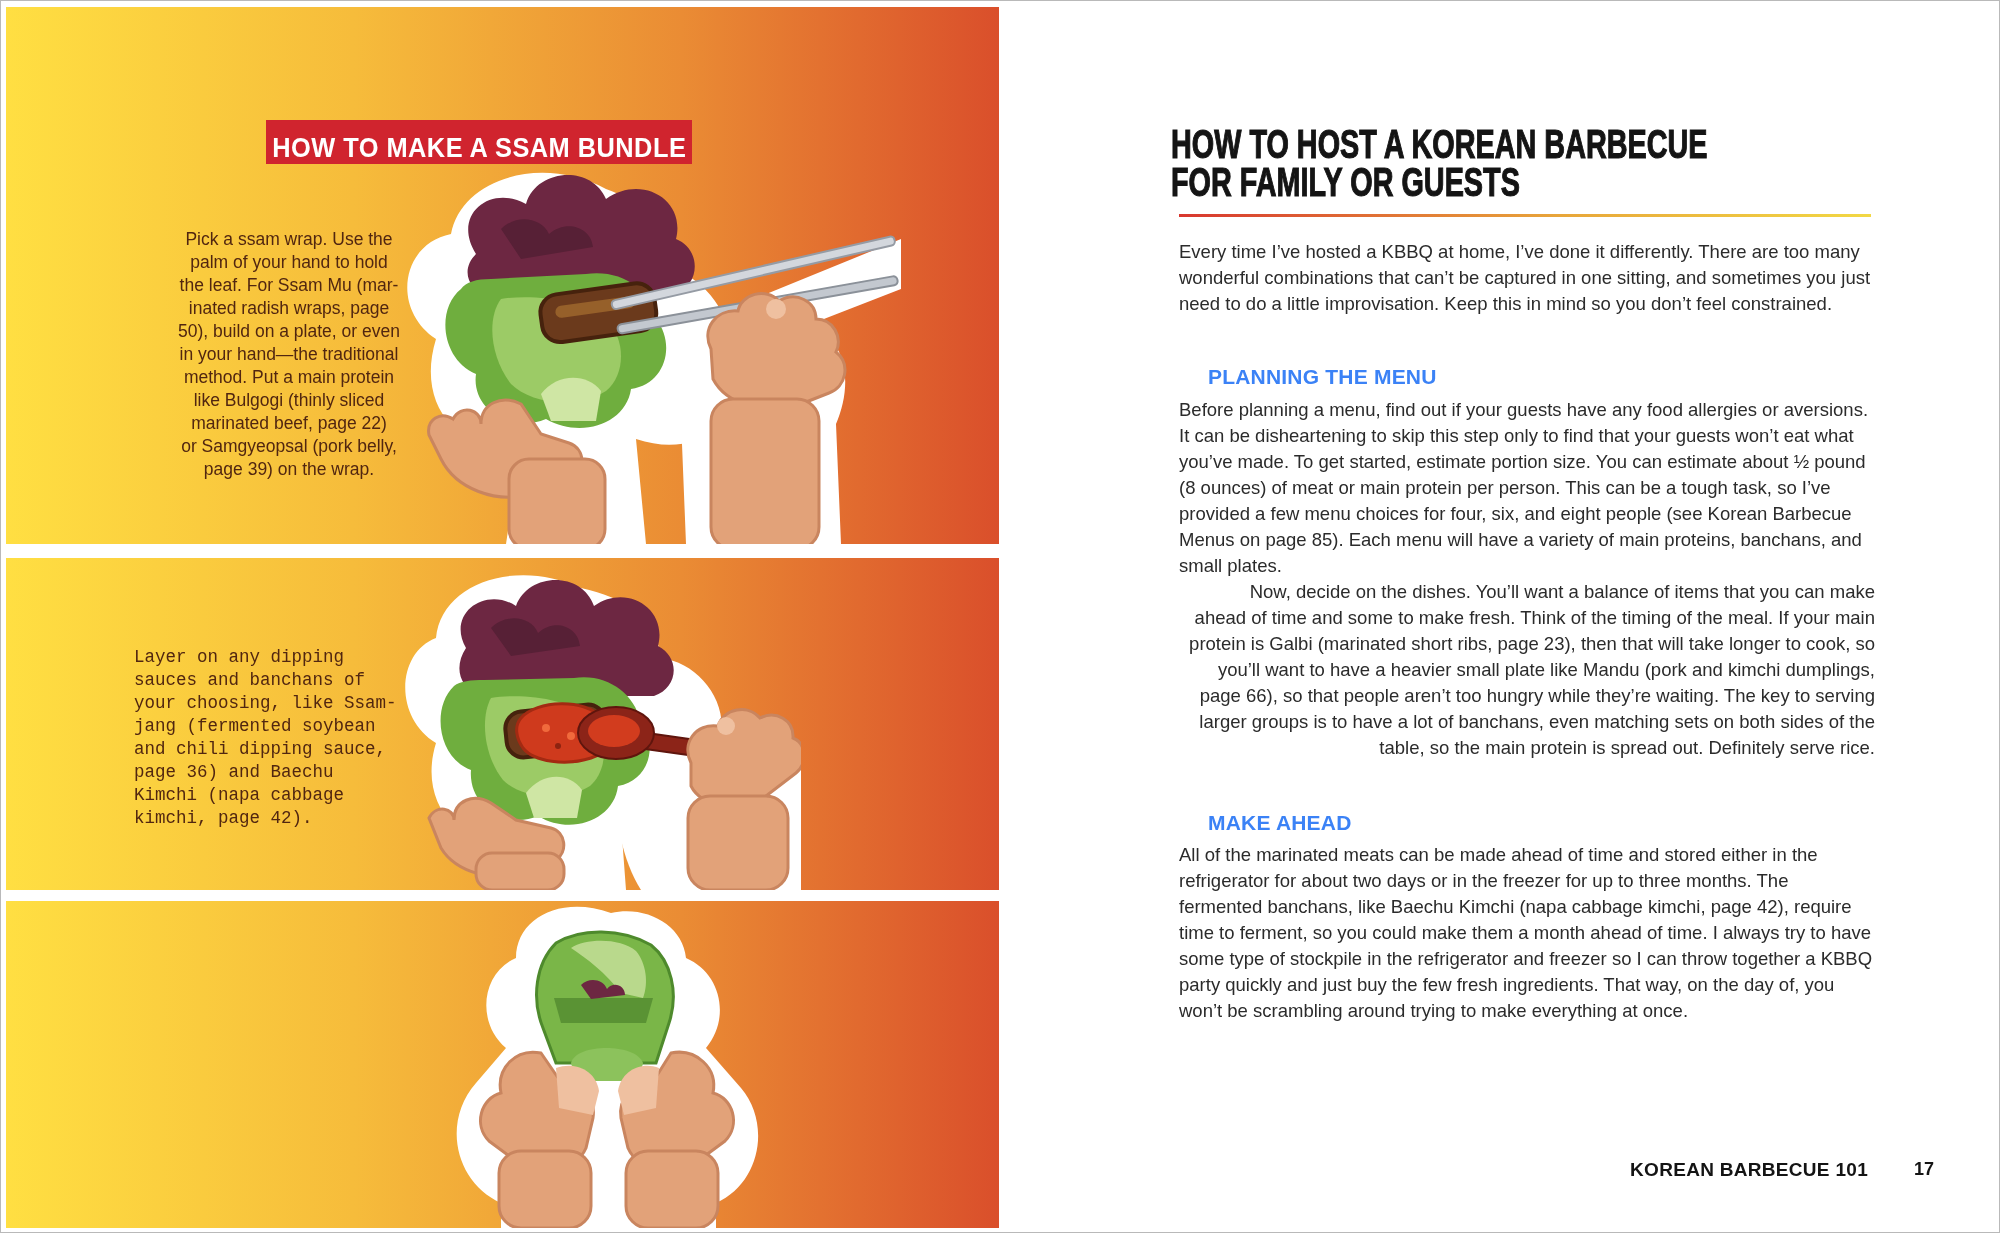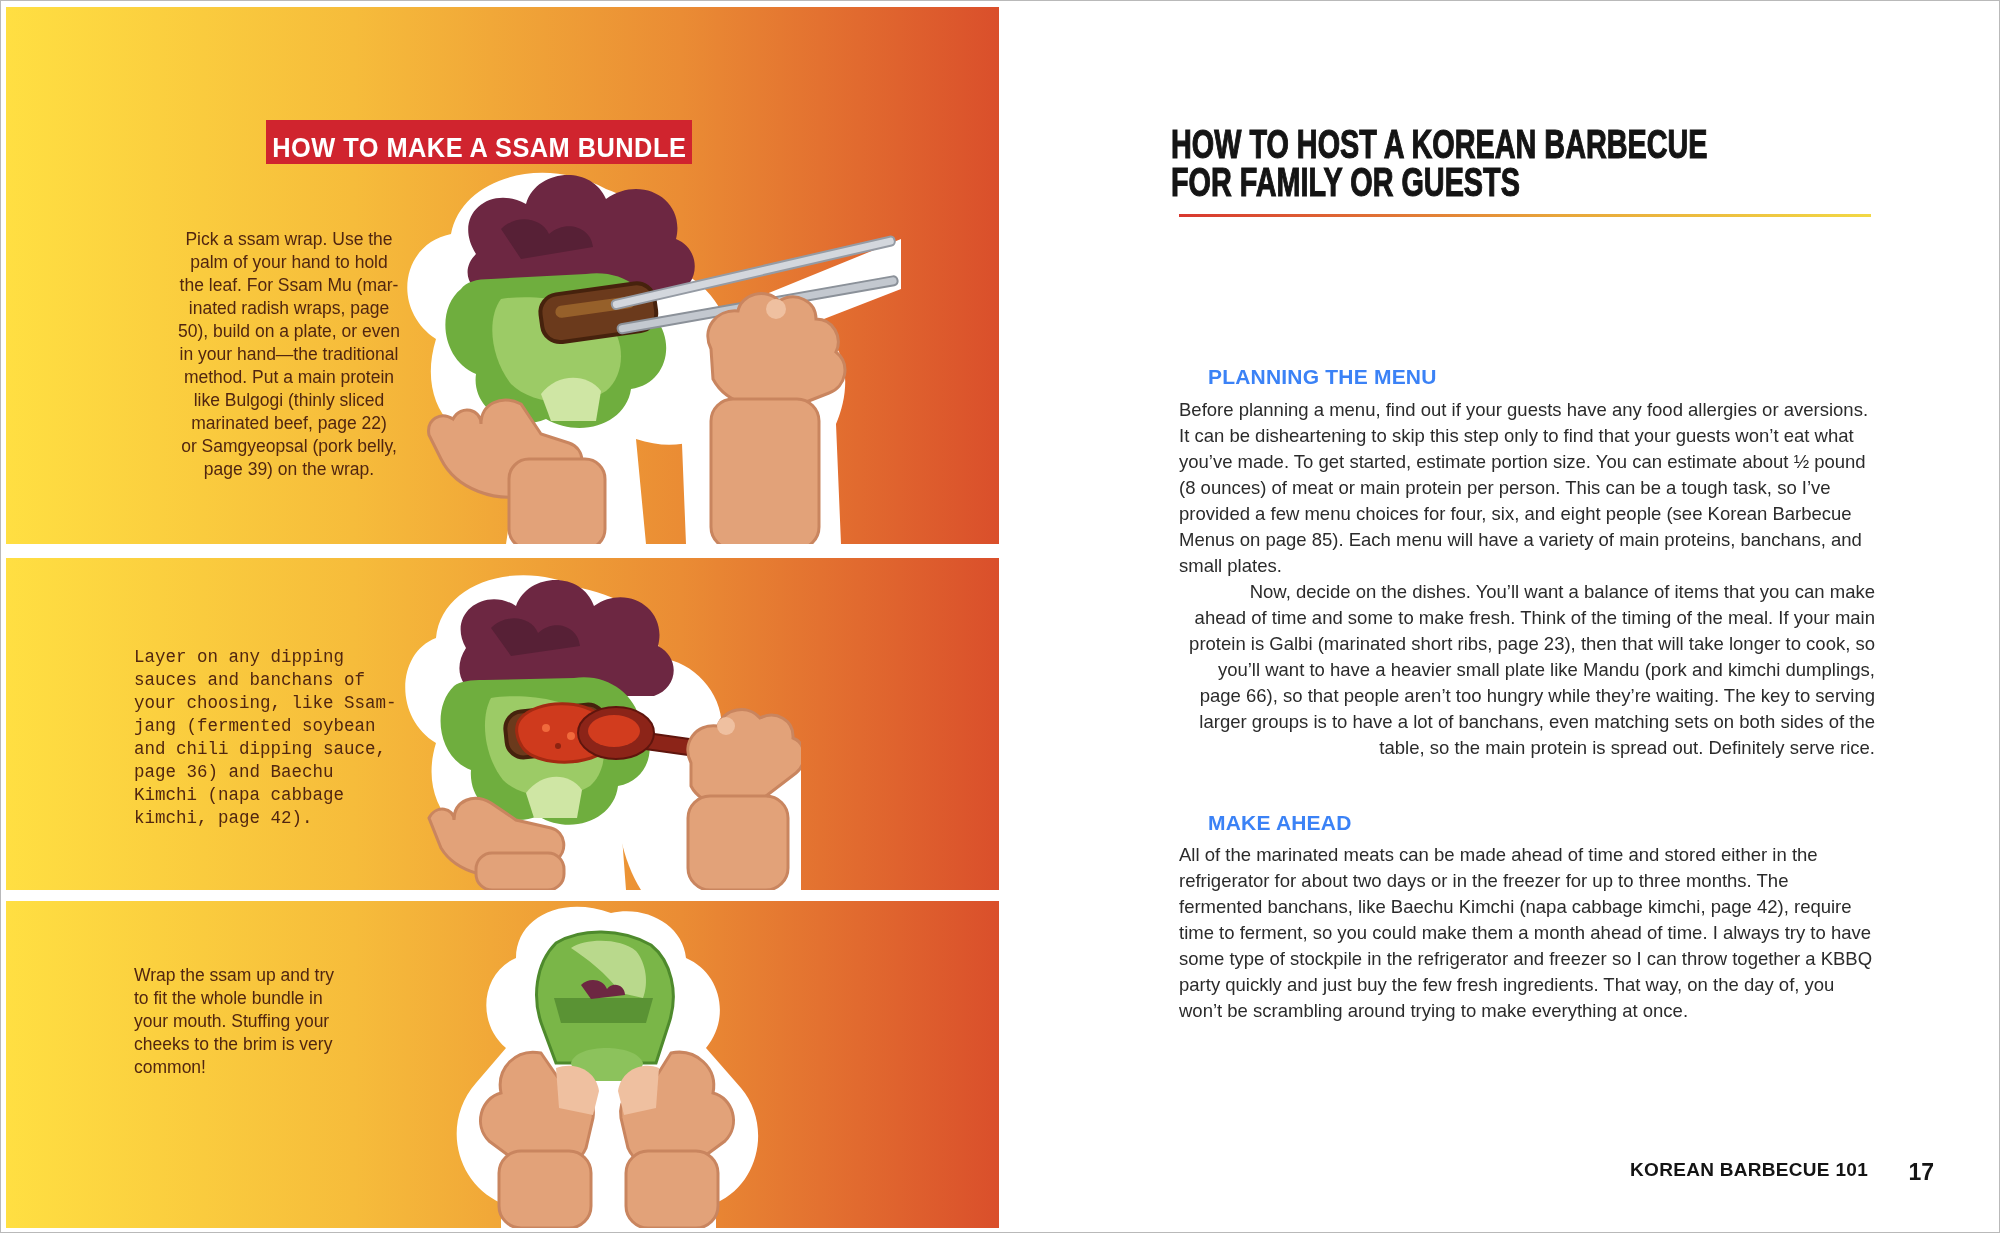--- a/index.html
+++ b/index.html
@@ -56,21 +56,21 @@
   .sec1-p  { top:396px; }
   .sec2-p  { top:578px; text-indent:36px;text-align:right; }
   .sec2-h  { top:810px; }
   .sec3-p  { top:841px; }
   .footer-book {
     position:absolute; right:133px; top:1158px;
     font-size:19px; font-weight:bold; color:#141414; letter-spacing:0.3px; white-space:nowrap;
   }
   .footer-page {
     position:absolute; right:67px; top:1158px;
-    font-size:23px; font-weight:bold; color:#141414;
+    font-size:18px; font-weight:bold; color:#141414;
   }
 </style>
 </head>
 <body>
 
 <div class="spread">
 
   <div class="left-page">
 
     <div class="panel panel-1">
@@ -166,25 +166,20 @@
         </g>
 
         <g fill="#e2a279">
           <path d="M95,235 C78,225 58,232 58,252 C58,240 40,236 33,250 L45,280 C60,305 100,315 130,305 L160,292 C172,284 170,264 155,260 L120,252 Z" stroke="#c9855f" stroke-width="3"></path>
           <rect x="80" y="285" width="88" height="37" rx="16" stroke="#c9855f" stroke-width="3"></rect>
         </g>
       </svg>
     </div>
 
     <div class="panel panel-3">
-      <div class="step-text s3">Wrap the ssam up and try
-to fit the whole bundle in
-your mouth. Stuffing your
-cheeks to the brim is very
-common!</div>
       <svg class="photo p3" viewBox="0 0 375 325">
 
         <path fill="#ffffff" d="M190,10 C140,-8 95,15 95,55 C60,70 55,120 85,145 L55,180 C20,220 35,280 80,300 L80,325 L295,325 L295,300 C340,280 350,220 320,185 L285,145 C310,115 300,70 265,55 C262,22 225,2 190,10 Z"></path>
 
         <path fill="#7ab648" d="M135,40 C115,60 110,95 122,125 L135,160 L235,160 L248,120 C258,90 250,58 230,42 C200,25 160,25 135,40 Z" stroke="#4e8a2c" stroke-width="3"></path>
         <path fill="#b9d98c" d="M150,45 C165,35 200,35 215,48 C225,60 228,80 222,95 L200,90 C185,70 165,55 150,45 Z"></path>
         <path fill="#5a9334" d="M140,120 L225,120 L232,95 L133,95 Z"></path>
         <path fill="#6d2742" d="M160,82 C168,74 182,76 186,86 C192,78 204,82 204,92 L170,96 Z"></path>
         <path fill="#8cc25c" d="M150,160 C155,140 215,140 222,160 L218,178 L155,178 Z"></path>
 
@@ -204,20 +199,21 @@
   </div>
 
   <div class="right-page">
 
     <h1 class="rp-heading">
       <span class="hl">HOW TO HOST A KOREAN BARBECUE</span>
       <span class="hl">FOR FAMILY OR GUESTS</span>
     </h1>
     <div class="rule"></div>
 
+    <p class="body-copy intro">Every time I’ve hosted a KBBQ at home, I’ve done it differently. There are too many wonderful combinations that can’t be captured in one sitting, and sometimes you just need to do a little improvisation. Keep this in mind so you don’t feel constrained.</p>
 
     <h2 class="sec-h sec1-h">PLANNING THE MENU</h2>
     <p class="body-copy sec1-p">Before planning a menu, find out if your guests have any food allergies or aversions. It can be disheartening to skip this step only to find that your guests won’t eat what you’ve made. To get started, estimate portion size. You can estimate about ½ pound (8 ounces) of meat or main protein per person. This can be a tough task, so I’ve provided a few menu choices for four, six, and eight people (see Korean Barbecue Menus on page 85). Each menu will have a variety of main proteins, banchans, and small plates.</p>
     <p class="body-copy sec2-p">Now, decide on the dishes. You’ll want a balance of items that you can make ahead of time and some to make fresh. Think of the timing of the meal. If your main protein is Galbi (marinated short ribs, page 23), then that will take longer to cook, so you’ll want to have a heavier small plate like Mandu (pork and kimchi dumplings, page 66), so that people aren’t too hungry while they’re waiting. The key to serving larger groups is to have a lot of banchans, even matching sets on both sides of the table, so the main protein is spread out. Definitely serve rice.</p>
 
     <h2 class="sec-h sec2-h">MAKE AHEAD</h2>
     <p class="body-copy sec3-p">All of the marinated meats can be made ahead of time and stored either in the refrigerator for about two days or in the freezer for up to three months. The fermented banchans, like Baechu Kimchi (napa cabbage kimchi, page 42), require time to ferment, so you could make them a month ahead of time. I always try to have some type of stockpile in the refrigerator and freezer so I can throw together a KBBQ party quickly and just buy the few fresh ingredients. That way, on the day of, you won’t be scrambling around trying to make everything at once.</p>
 
     <div class="footer-book">KOREAN BARBECUE 101</div>
     <div class="footer-page">17</div>

